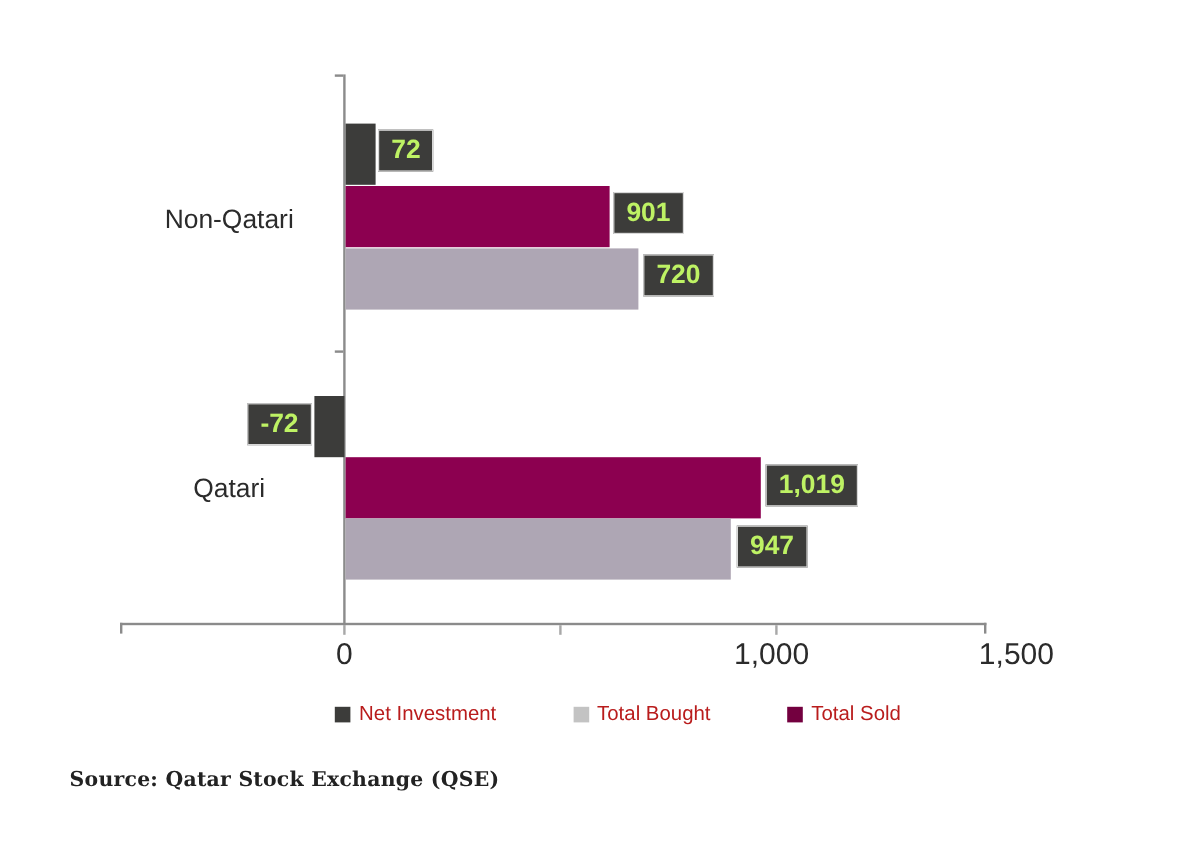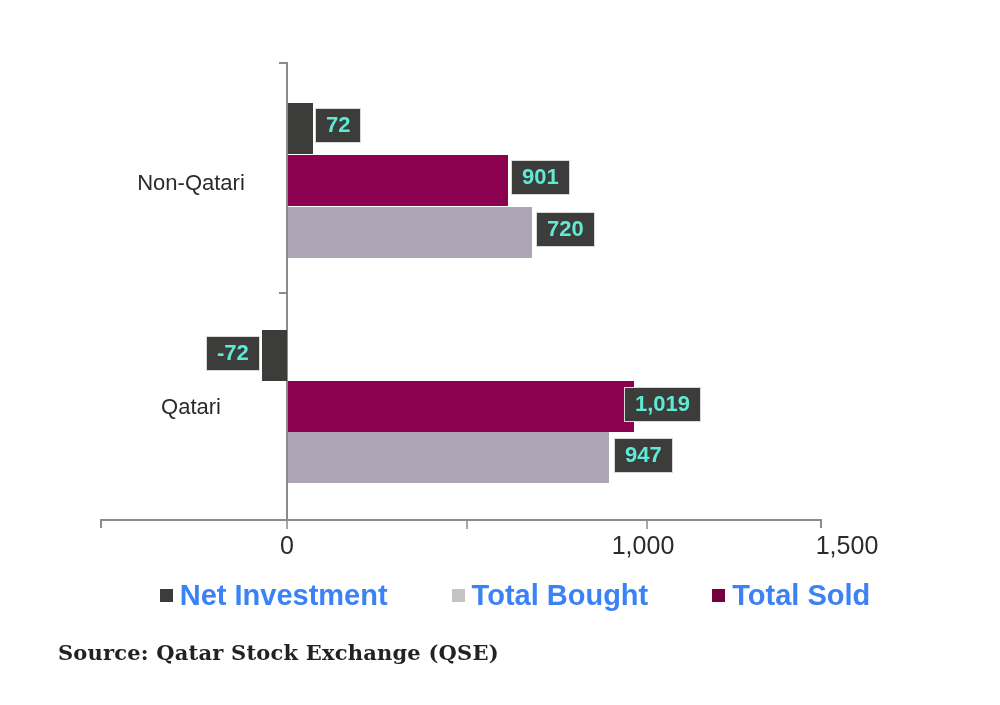--- a/index.html
+++ b/index.html
@@ -88,21 +88,21 @@
     color: #2b2b2b;
     text-align: center;
     width: 170px;
     left: 106px;
   }
 
   
   .dlabel {
     position: absolute;
     background: #3c3c3a;
-    color: #5eead4;
+    color: #bef264;
     font-size: 22px;
     font-weight: bold;
     padding: 5px 10px 6px 10px;
     line-height: 1;
     white-space: nowrap;
     border: 1px solid #d8d8d8;
   }
 
   
   .legend {
@@ -122,31 +122,30 @@
     gap: 7px;
   }
   .legend-swatch {
     width: 13px; height: 13px;
     display: inline-block;
   }
   .legend-swatch.net    { background: #3c3c3a; }
   .legend-swatch.sold   { background: #73003f; }
   .legend-swatch.bought { background: #c3c3c3; }
   .legend-text {
-    font-size: 29px;
-    color: #3b82f6;
-    font-weight: bold;
+    font-size: 17px;
+    color: #b91c1c;
   }
 
   
   .source {
     position: absolute;
     left: 58px; top: 640px;
     font-family: "DejaVu Serif", serif;
-    font-size: 21px;
+    font-size: 17px;
     font-weight: bold;
     color: #222222;
     letter-spacing: 0.2px;
   }
 </style>
 </head>
 <body>
 
 <div id="root">
   <div class="plot">
@@ -174,21 +173,21 @@
     <div class="dlabel" style="left:511px; top:160px;">901</div>
     <div class="dlabel" style="left:536px; top:212px;text-align:right;">720</div>
 
     <div class="cat-label" style="top:170px;">Non-Qatari</div>
 
     <div class="bar net" style="left:262px; top:330px; width:25px;"></div>
     <div class="bar sold" style="left:288px; top:381px; width:346px;"></div>
     <div class="bar bought" style="left:288px; top:432px; width:321px;"></div>
 
     <div class="dlabel" style="left:206px; top:336px;">-72</div>
-    <div class="dlabel" style="left:624px; top:387px;">1,019</div>
+    <div class="dlabel" style="left:638px; top:387px;">1,019</div>
     <div class="dlabel" style="left:614px; top:438px;">947</div>
 
     <div class="cat-label" style="top:394px;">Qatari</div>
 
     <div class="legend">
       <div class="legend-item">
         <span class="legend-swatch net"></span>
         <span class="legend-text">Net Investment</span>
       </div>
       <div class="legend-item">

